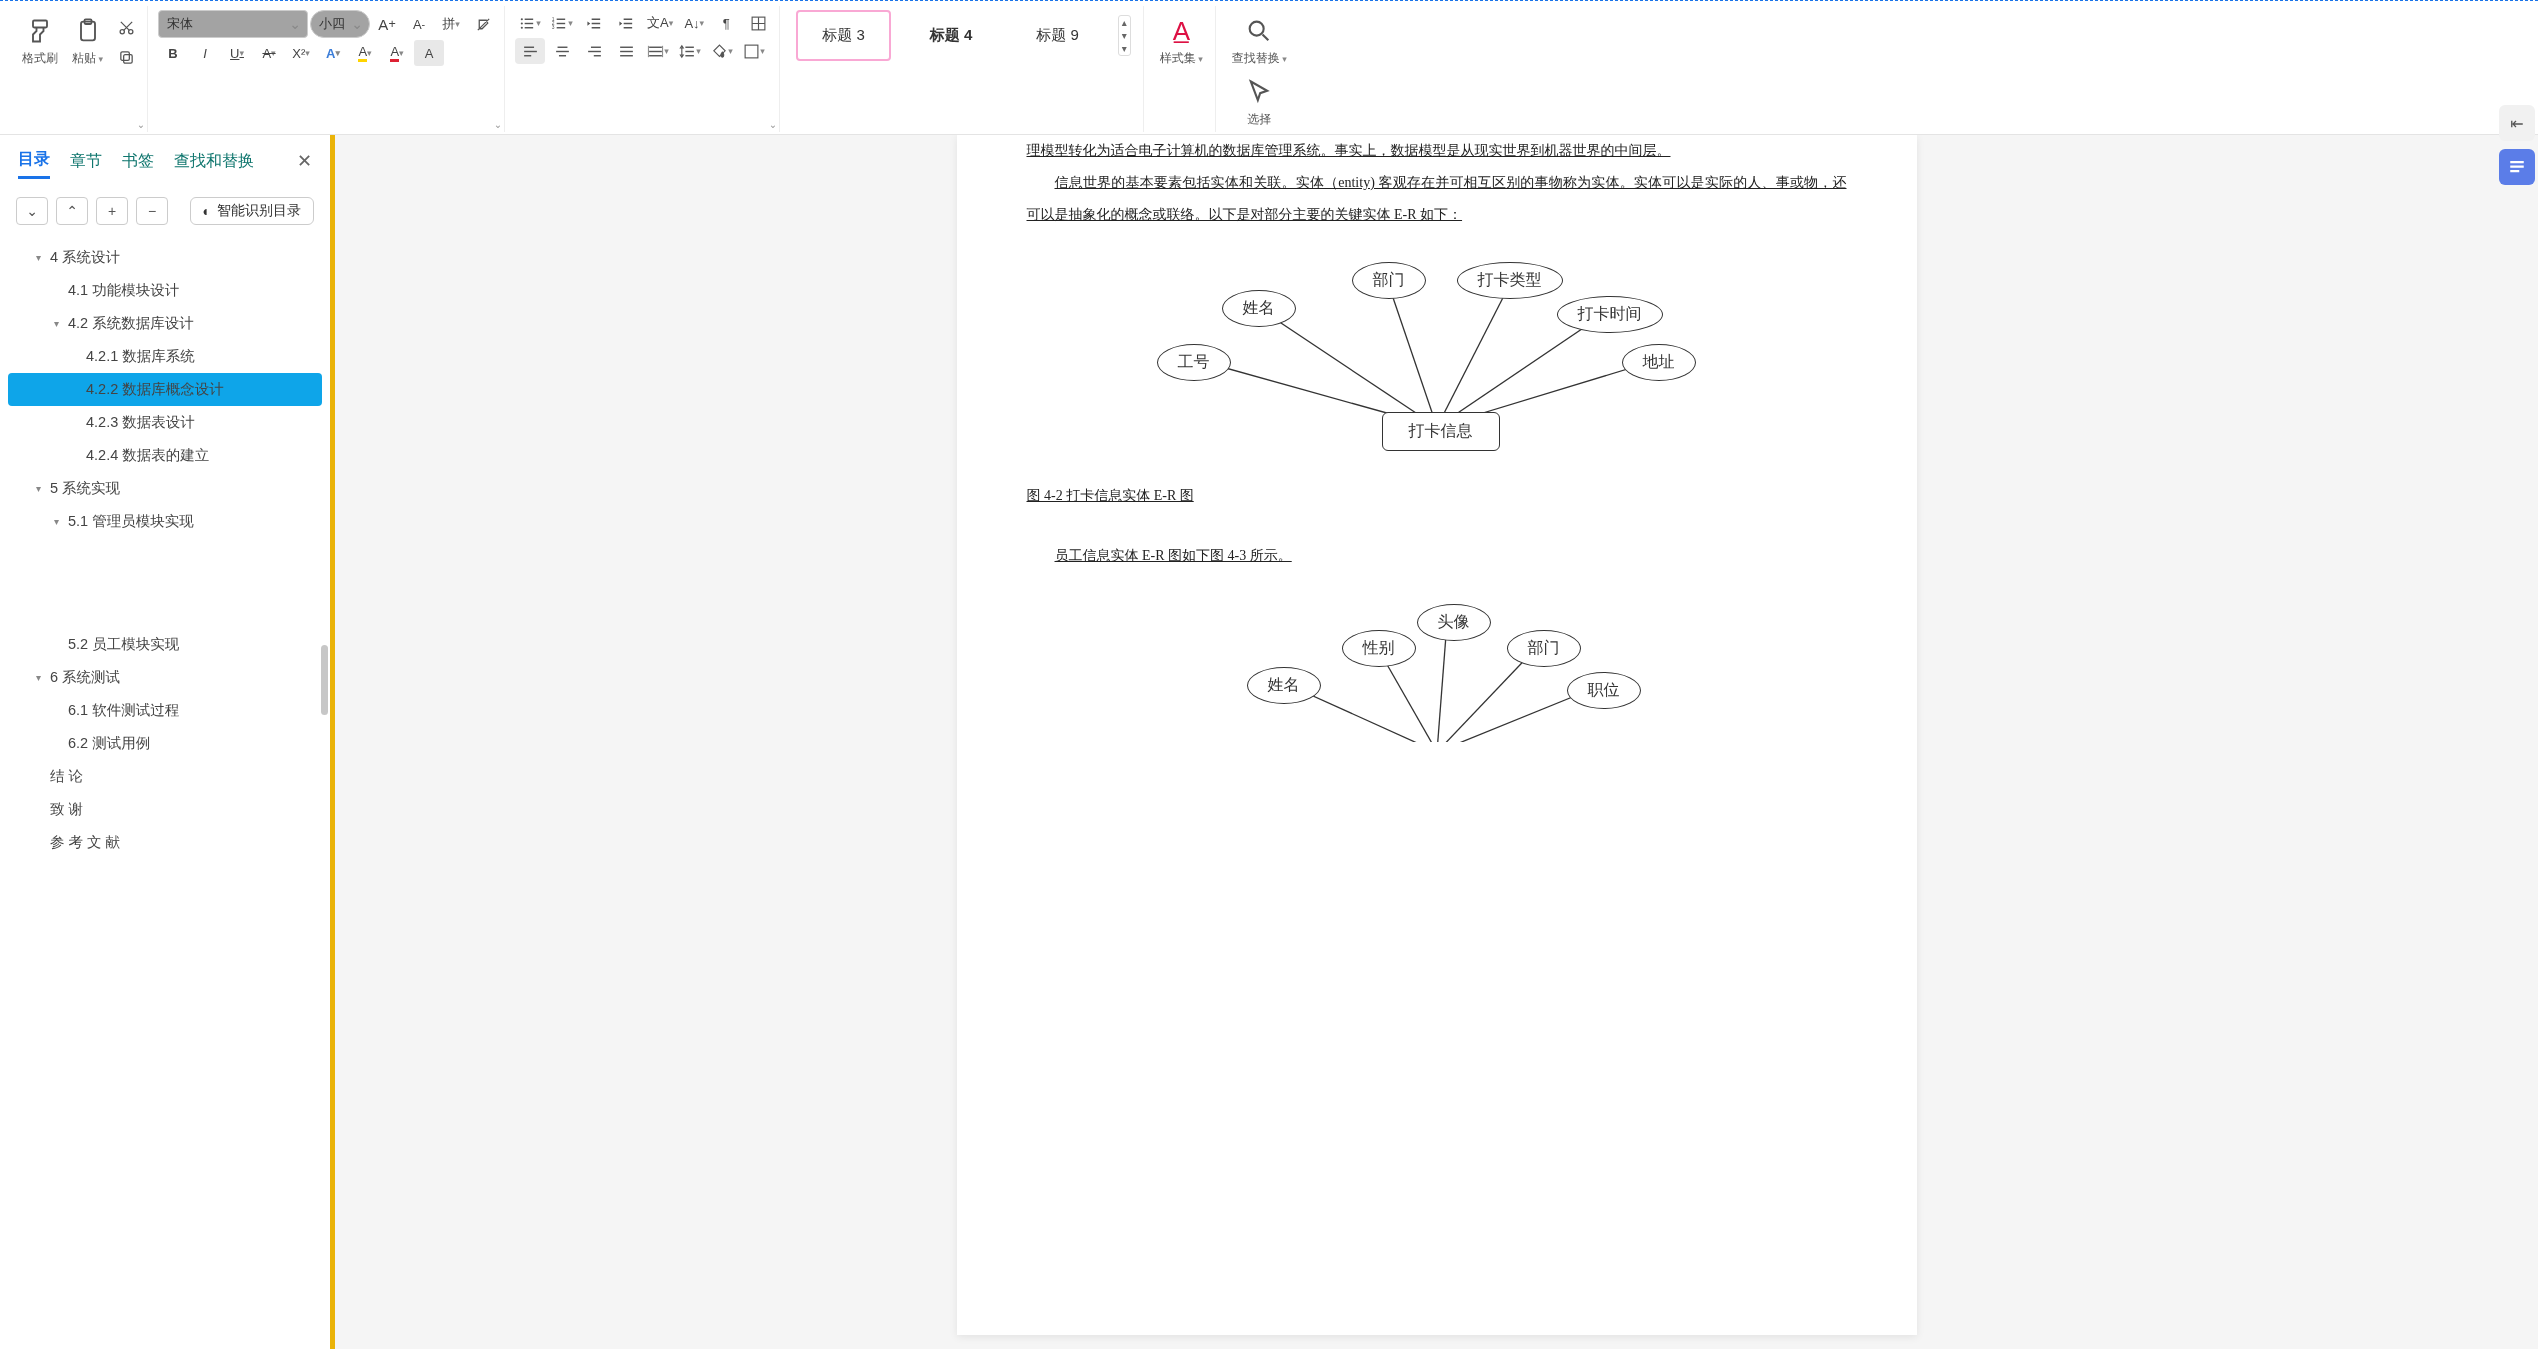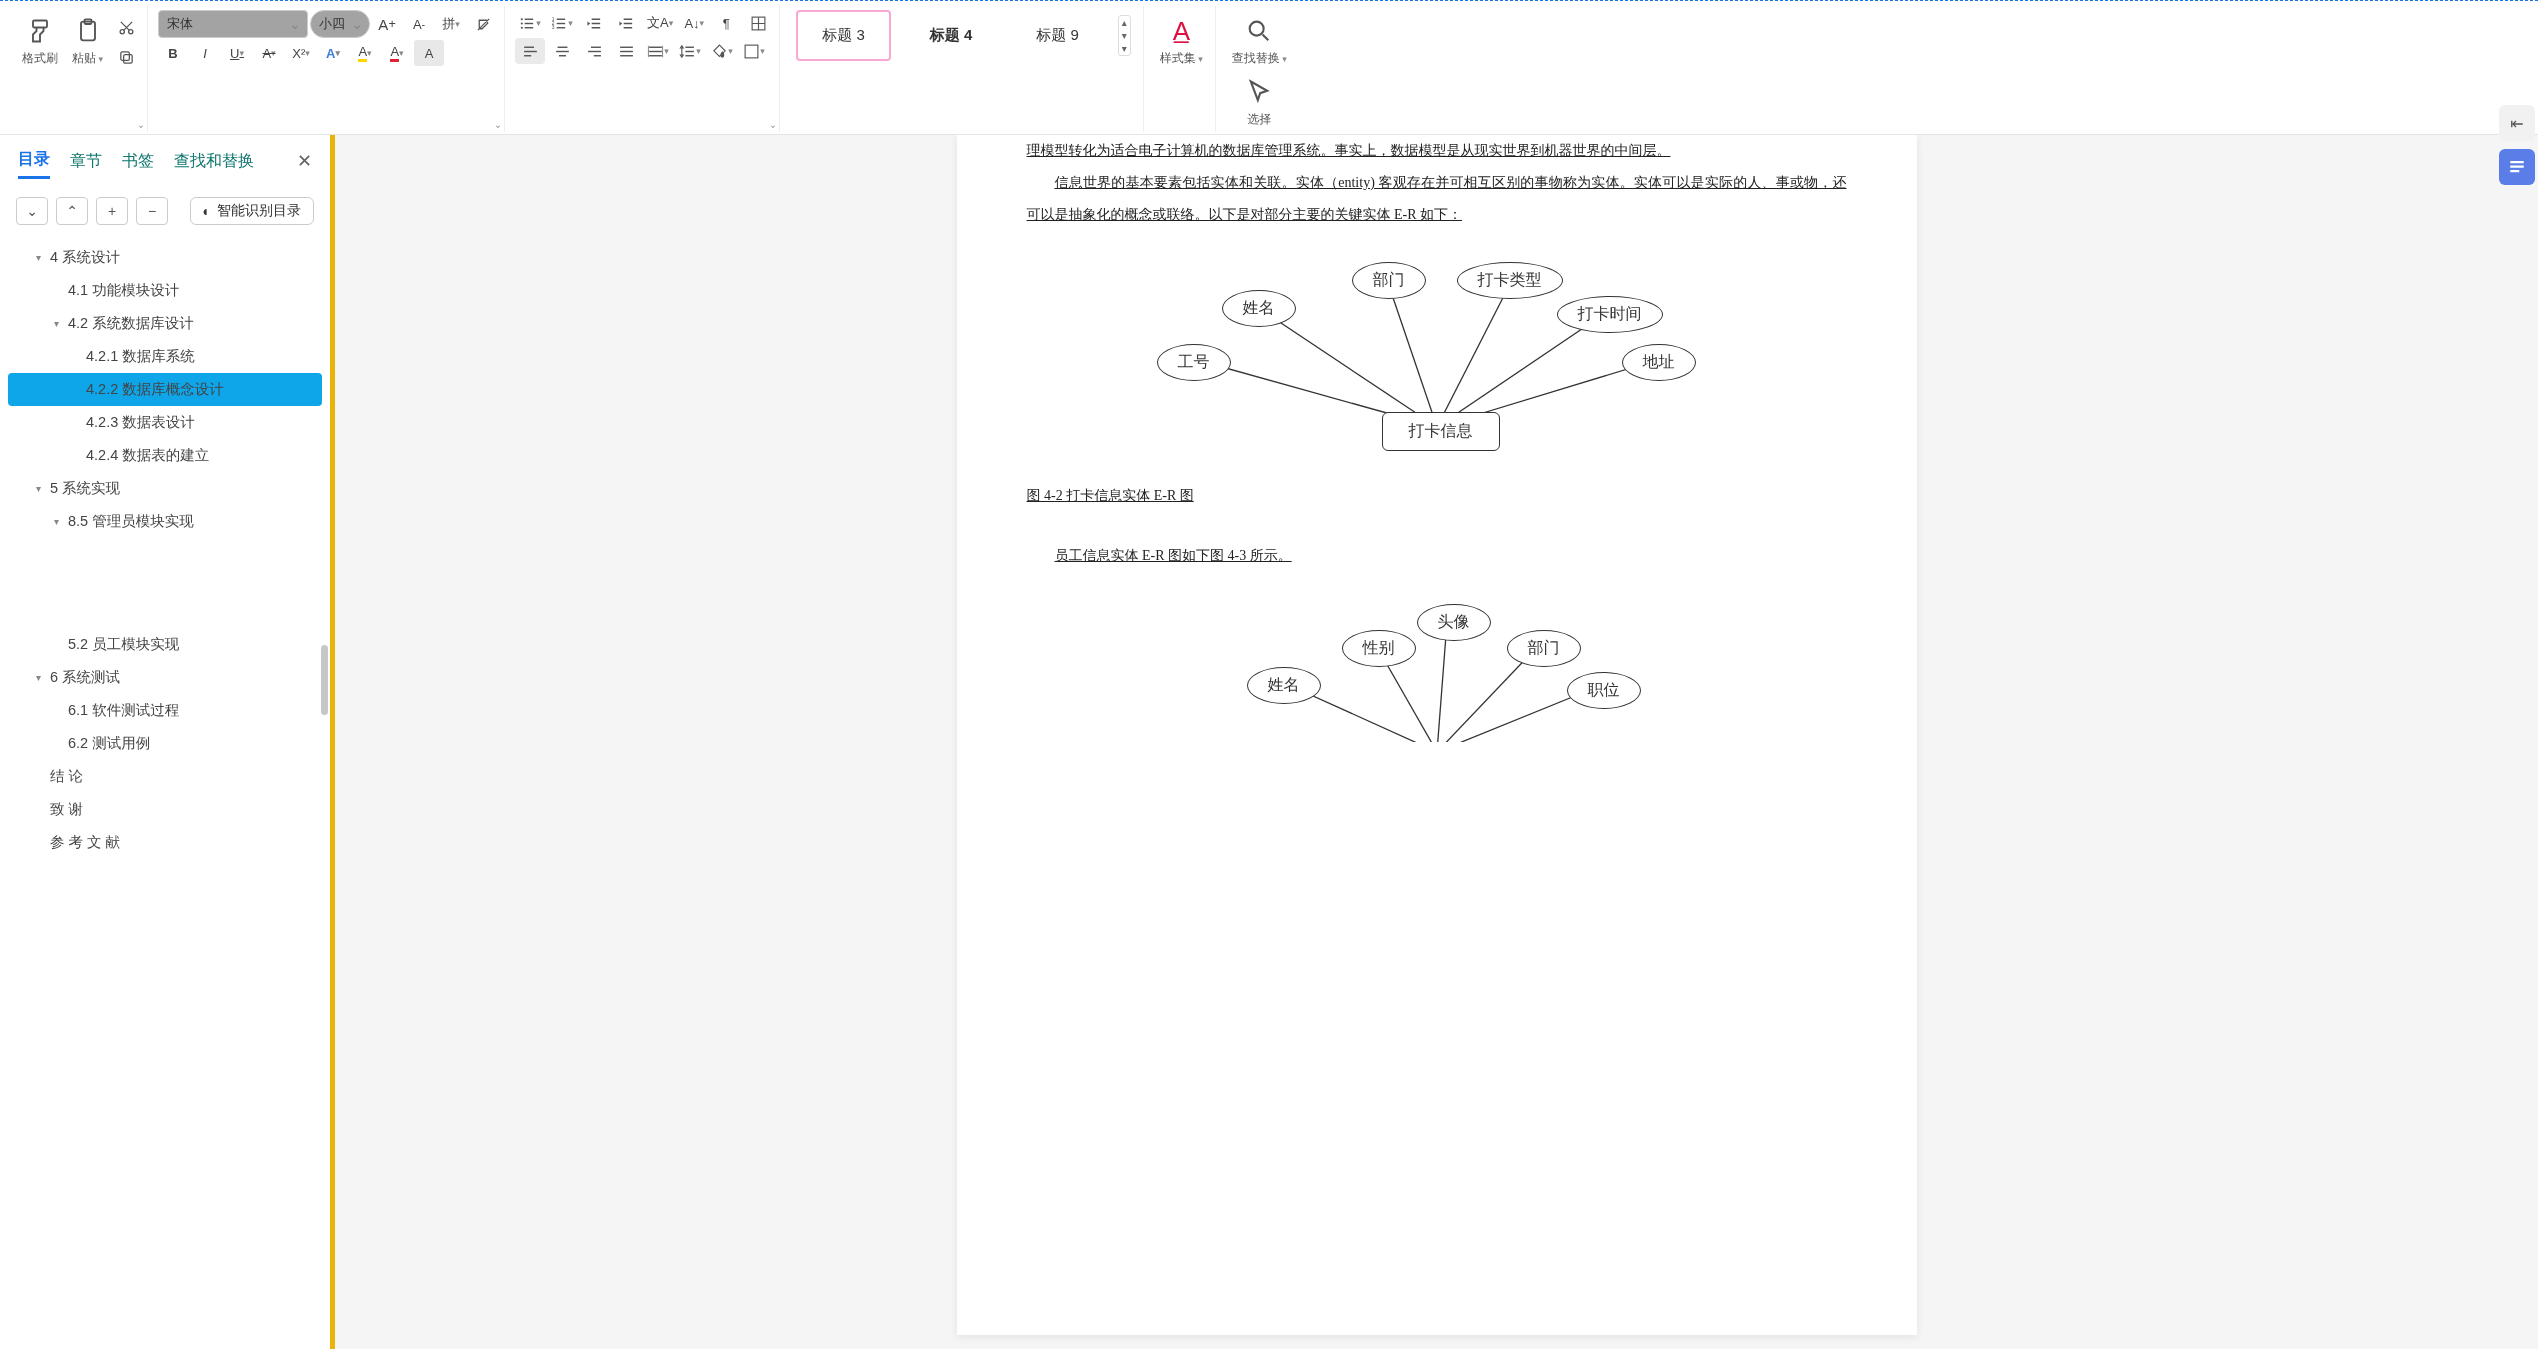--- a/index.html
+++ b/index.html
@@ -499,21 +499,21 @@
           <div class="toc-item indent-3">
             <span class="toc-caret"></span>
             <span>4.2.4  数据表的建立</span>
           </div>
           <div class="toc-item indent-1">
             <span class="toc-caret">▾</span>
             <span>5   系统实现</span>
           </div>
           <div class="toc-item indent-2">
             <span class="toc-caret">▾</span>
-            <span>8.5  管理员模块实现</span>
+            <span>5.1  管理员模块实现</span>
           </div>
           <div style="height: 90px;"></div>
           <div class="toc-item indent-2">
             <span class="toc-caret"></span>
             <span>5.2  员工模块实现</span>
           </div>
           <div class="toc-item indent-1">
             <span class="toc-caret">▾</span>
             <span>6    系统测试</span>
           </div>

